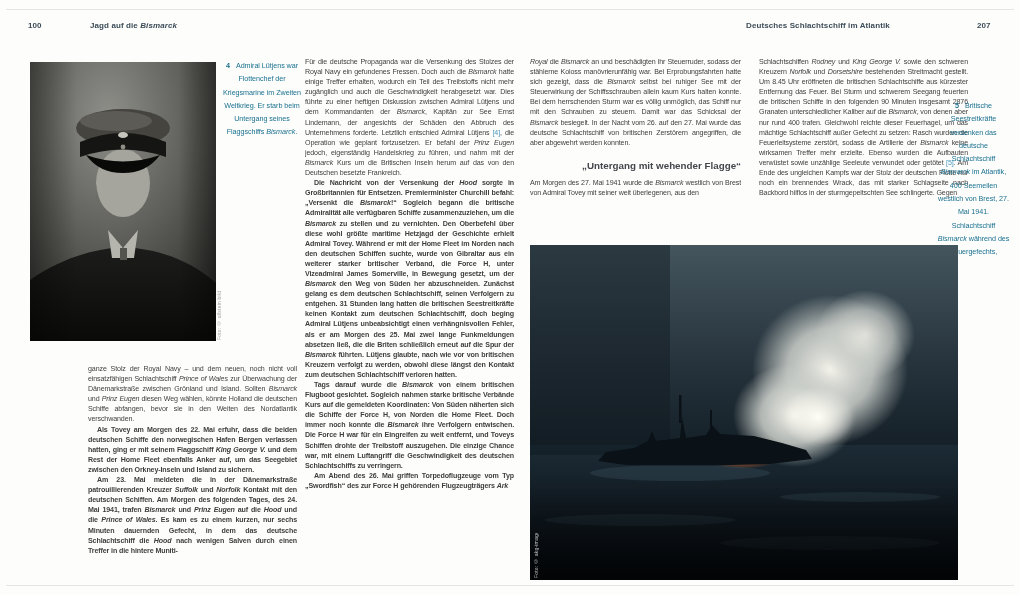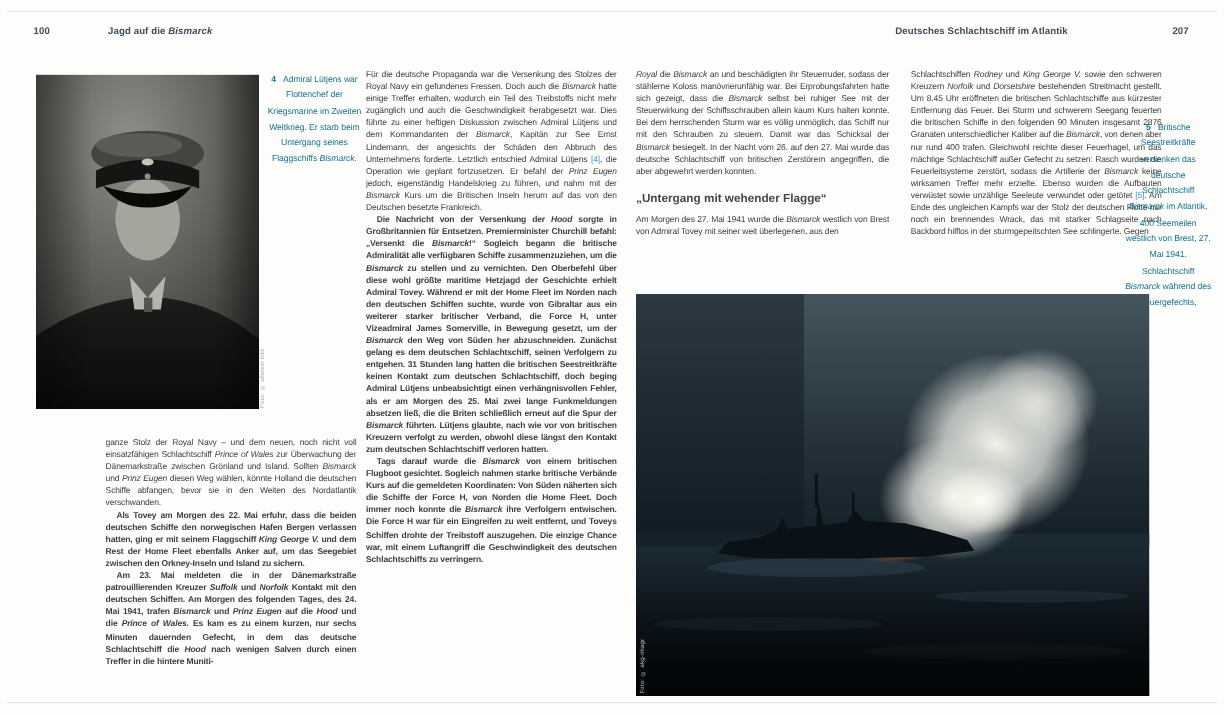--- a/index.html
+++ b/index.html
@@ -8,21 +8,21 @@
     font-family:"Liberation Sans", sans-serif;color:#3e3e3e;overflow:hidden;
   }
   .edge{position:absolute;left:6px;right:6px;height:1px;background:#e6e6e2;}
   .edge-top{top:9px}.edge-bottom{bottom:9px}
   .runhead{position:absolute;top:21px;font-size:8px;font-weight:bold;color:#3c4c58;letter-spacing:.1px;white-space:nowrap;}
   .col{position:absolute;text-align:justify;font-size:7.1px;line-height:10.1px;letter-spacing:-0.12px;overflow:hidden;}
   .col p{margin:0;}
   .col p + p{text-indent:9px;font-weight:bold;}
   i{font-style:italic;}
   .ref{color:#4a9ac0;}
-  .subhead{font-size:9.8px;font-weight:bold;color:#43474b;text-align:left;margin:13px 0 7px;letter-spacing:0;text-indent:0;}
+  .subhead{font-size:9.8px;font-weight:bold;color:#43474b;text-align:right;margin:13px 0 7px;letter-spacing:0;text-indent:0;}
   .caption{position:absolute;font-size:7.2px;line-height:13.3px;color:#19708e;letter-spacing:-0.05px;overflow:hidden;text-align:center;}
   .cap-num{font-weight:bold;padding-right:6px;}
   .photo{position:absolute;overflow:hidden;}
   .photo svg{display:block;width:100%;height:100%;}
   .credit{position:absolute;font-size:5px;color:#a3a39e;writing-mode:vertical-rl;transform:rotate(180deg);letter-spacing:.2px;white-space:nowrap;overflow:hidden;}
   .credit-light{color:rgba(255,255,255,.72);}
 </style>
 </head>
 <body>
 
@@ -76,20 +76,21 @@
 
 <div class="col" style="left:88px;top:364px;width:209px;height:195px">
   <p>ganze Stolz der Royal Navy – und dem neuen, noch nicht voll einsatzfähigen Schlachtschiff <i>Prince of Wales</i> zur Überwachung der Dänemarkstraße zwischen Grönland und Island. Sollten <i>Bismarck</i> und <i>Prinz Eugen</i> diesen Weg wählen, könnte Holland die deutschen Schiffe abfangen, bevor sie in den Weiten des Nordatlantik verschwanden.</p>
   <p>Als Tovey am Morgen des 22. Mai erfuhr, dass die beiden deutschen Schiffe den norwegischen Hafen Bergen verlassen hatten, ging er mit seinem Flaggschiff <i>King George V.</i> und dem Rest der Home Fleet ebenfalls Anker auf, um das Seegebiet zwischen den Orkney-Inseln und Island zu sichern.</p>
   <p>Am 23. Mai meldeten die in der Dänemarkstraße patrouillierenden Kreuzer <i>Suffolk</i> und <i>Norfolk</i> Kontakt mit den deutschen Schiffen. Am Morgen des folgenden Tages, des 24. Mai 1941, trafen <i>Bismarck</i> und <i>Prinz Eugen</i> auf die <i>Hood</i> und die <i>Prince of Wales</i>. Es kam es zu einem kurzen, nur sechs Minuten dauernden Gefecht, in dem das deutsche Schlachtschiff die <i>Hood</i> nach wenigen Salven durch einen Treffer in die hintere Muniti-</p>
 </div>
 <div class="col" style="left:305px;top:57px;width:209px;height:500px">
   <p>Für die deutsche Propaganda war die Versenkung des Stolzes der Royal Navy ein gefundenes Fressen. Doch auch die <i>Bismarck</i> hatte einige Treffer erhalten, wodurch ein Teil des Treibstoffs nicht mehr zugänglich und auch die Geschwindigkeit herabgesetzt war. Dies führte zu einer heftigen Diskussion zwischen Admiral Lütjens und dem Kommandanten der <i>Bismarck</i>, Kapitän zur See Ernst Lindemann, der angesichts der Schäden den Abbruch des Unternehmens forderte. Letztlich entschied Admiral Lütjens <span class="ref">[4]</span>, die Operation wie geplant fortzusetzen. Er befahl der <i>Prinz Eugen</i> jedoch, eigenständig Handelskrieg zu führen, und nahm mit der <i>Bismarck</i> Kurs um die Britischen Inseln herum auf das von den Deutschen besetzte Frankreich.</p>
   <p>Die Nachricht von der Versenkung der <i>Hood</i> sorgte in Großbritannien für Entsetzen. Premierminister Churchill befahl: „Versenkt die <i>Bismarck</i>!“ Sogleich begann die britische Admiralität alle verfügbaren Schiffe zusammenzuziehen, um die <i>Bismarck</i> zu stellen und zu vernichten. Den Oberbefehl über diese wohl größte maritime Hetzjagd der Geschichte erhielt Admiral Tovey. Während er mit der Home Fleet im Norden nach den deutschen Schiffen suchte, wurde von Gibraltar aus ein weiterer starker britischer Verband, die Force H, unter Vizeadmiral James Somerville, in Bewegung gesetzt, um der <i>Bismarck</i> den Weg von Süden her abzuschneiden. Zunächst gelang es dem deutschen Schlachtschiff, seinen Verfolgern zu entgehen. 31 Stunden lang hatten die britischen Seestreitkräfte keinen Kontakt zum deutschen Schlachtschiff, doch beging Admiral Lütjens unbeabsichtigt einen verhängnisvollen Fehler, als er am Morgen des 25. Mai zwei lange Funkmeldungen absetzen ließ, die die Briten schließlich erneut auf die Spur der <i>Bismarck</i> führten. Lütjens glaubte, nach wie vor von britischen Kreuzern verfolgt zu werden, obwohl diese längst den Kontakt zum deutschen Schlachtschiff verloren hatten.</p>
   <p>Tags darauf wurde die <i>Bismarck</i> von einem britischen Flugboot gesichtet. Sogleich nahmen starke britische Verbände Kurs auf die gemeldeten Koordinaten: Von Süden näherten sich die Schiffe der Force H, von Norden die Home Fleet. Doch immer noch konnte die <i>Bismarck</i> ihre Verfolgern entwischen. Die Force H war für ein Eingreifen zu weit entfernt, und Toveys Schiffen drohte der Treibstoff auszugehen. Die einzige Chance war, mit einem Luftangriff die Geschwindigkeit des deutschen Schlachtschiffs zu verringern.</p>
+  <p>Am Abend des 26. Mai griffen Torpedoflugzeuge vom Typ „Swordfish“ des zur Force H gehörenden Flugzeugträgers <i>Ark</i></p>
 </div>
 
 <div class="col" style="left:530px;top:57px;width:211px;height:182px">
   <p><i>Royal</i> die <i>Bismarck</i> an und beschädigten ihr Steuerruder, sodass der stählerne Koloss manövrierunfähig war. Bei Erprobungsfahrten hatte sich gezeigt, dass die <i>Bismarck</i> selbst bei ruhiger See mit der Steuerwirkung der Schiffsschrauben allein kaum Kurs halten konnte. Bei dem herrschenden Sturm war es völlig unmöglich, das Schiff nur mit den Schrauben zu steuern. Damit war das Schicksal der <i>Bismarck</i> besiegelt. In der Nacht vom 26. auf den 27. Mai wurde das deutsche Schlachtschiff von britischen Zerstörern angegriffen, die aber abgewehrt werden konnten.</p>
   <h3 class="subhead">„Untergang mit wehender Flagge“</h3>
   <p>Am Morgen des 27. Mai 1941 wurde die <i>Bismarck</i> westlich von Brest von Admiral Tovey mit seiner weit überlegenen, aus den</p>
 </div>
 <div class="col" style="left:759px;top:57px;width:209px;height:168px">
   <p>Schlachtschiffen <i>Rodney</i> und <i>King George V.</i> sowie den schweren Kreuzern <i>Norfolk</i> und <i>Dorsetshire</i> bestehenden Streitmacht gestellt. Um 8.45 Uhr eröffneten die britischen Schlachtschiffe aus kürzester Entfernung das Feuer. Bei Sturm und schwerem Seegang feuerten die britischen Schiffe in den folgenden 90 Minuten insgesamt 2876 Granaten unterschiedlicher Kaliber auf die <i>Bismarck</i>, von denen aber nur rund 400 trafen. Gleichwohl reichte dieser Feuerhagel, um das mächtige Schlachtschiff außer Gefecht zu setzen: Rasch wurden die Feuerleitsysteme zerstört, sodass die Artillerie der <i>Bismarck</i> keine wirksamen Treffer mehr erzielte. Ebenso wurden die Aufbauten verwüstet sowie unzählige Seeleute verwundet oder getötet <span class="ref">[5]</span>. Am Ende des ungleichen Kampfs war der Stolz der deutschen Flotte nur noch ein brennendes Wrack, das mit starker Schlagseite nach Backbord hilflos in der sturmgepeitschten See schlingerte. Gegen</p>
 </div>

